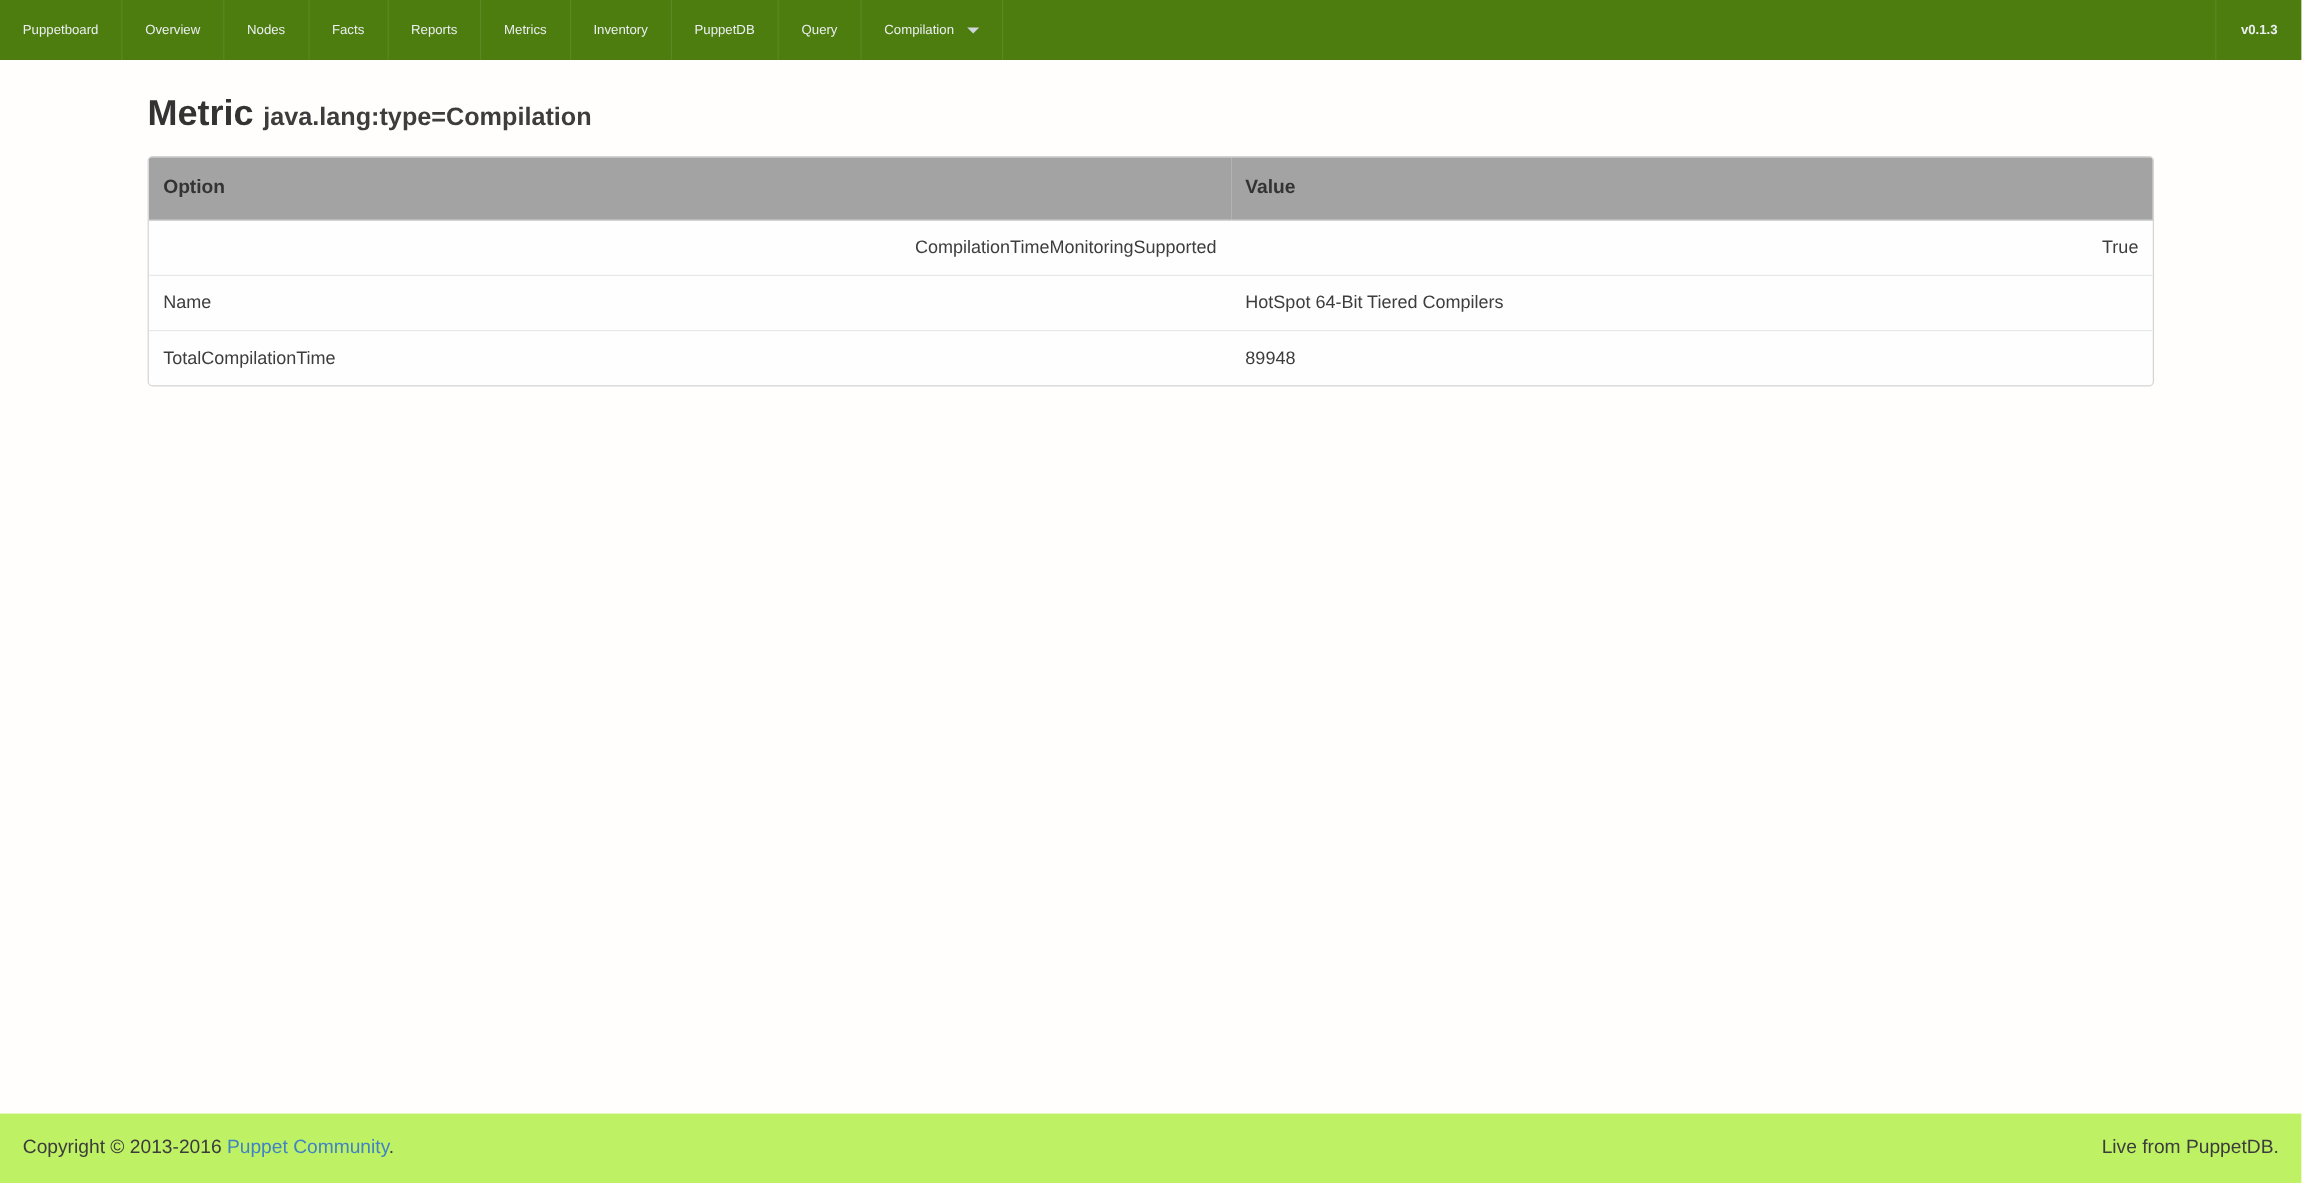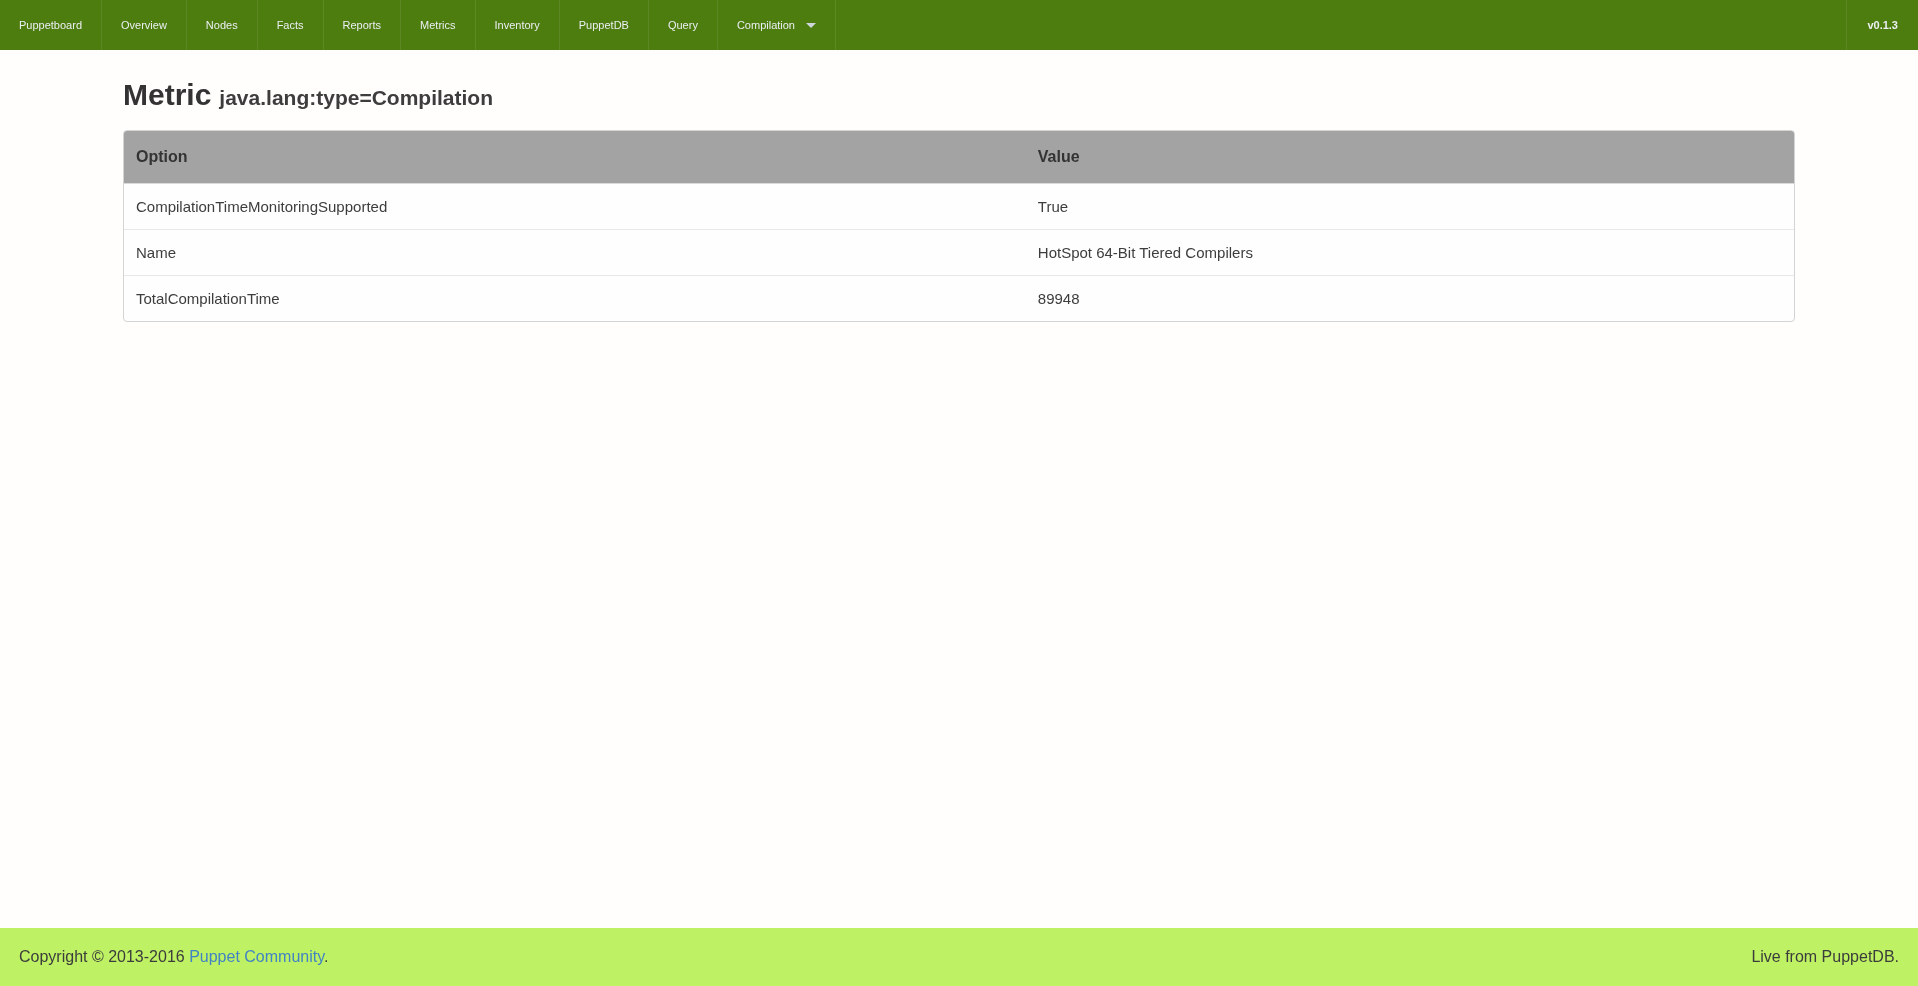--- a/index.html
+++ b/index.html
@@ -93,21 +93,21 @@
     padding: 17px 12px;
     border-bottom: 1px solid #d9dadb;
   }
   table.metric-table th:first-child { width: 54%; }
   table.metric-table td {
     padding: 14px 12px;
     font-size: 15px;
     color: #3d3d3d;
     border-top: 1px solid #e7e8e9;
   }
-  table.metric-table tbody tr:first-child td { border-top: none; }
+  table.metric-table tbody tr:first-child td { border-top: none; text-align: right; }
 
   
   footer.page-footer {
     background: #bef264;
     height: 58px;
     flex-shrink: 0;
     display: flex;
     align-items: center;
     justify-content: space-between;
     padding: 0 19px;

